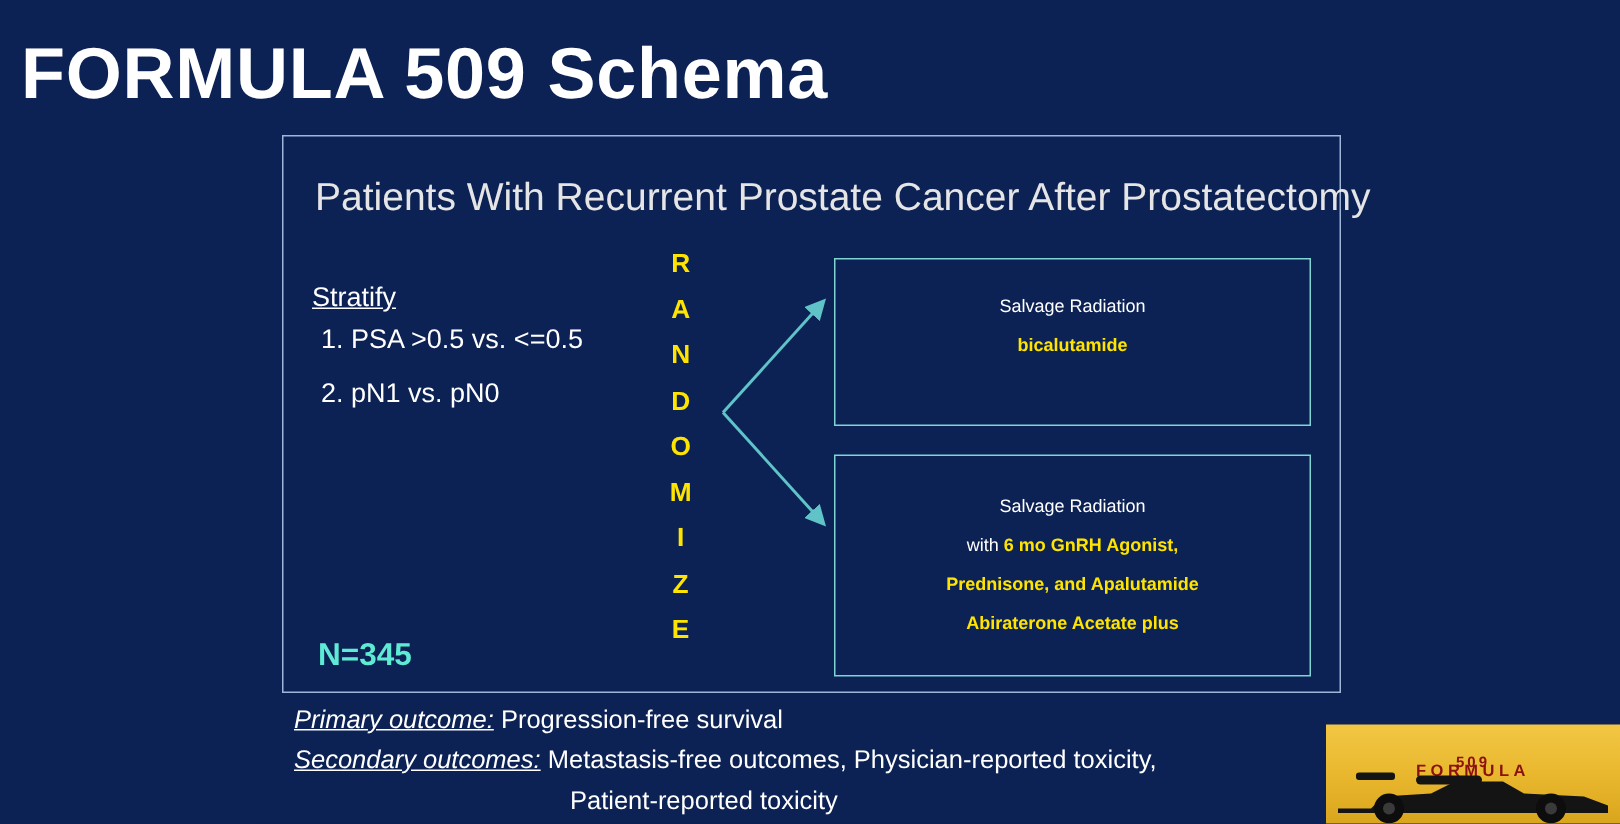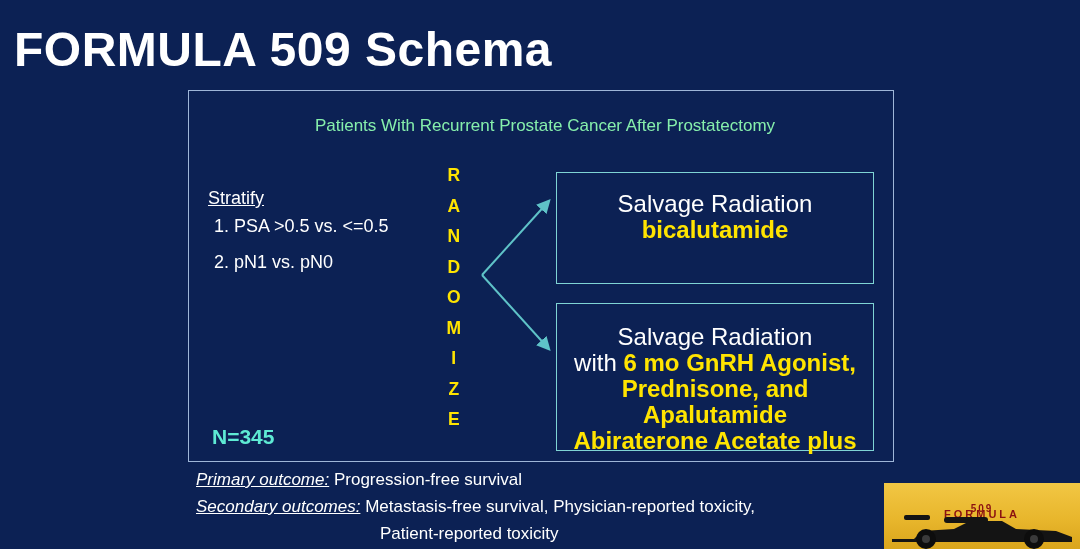--- a/index.html
+++ b/index.html
@@ -39,22 +39,22 @@
     border: 1px solid #9fb6d8;
     box-sizing: border-box;
   }
 
   #schema-header {
     position: absolute;
     left: 210px;
     top: 116px;
     width: 670px;
     text-align: center;
-    font-size: 17px;
-    color: #86efac;
+    font-size: 26px;
+    color: #e5e5e5;
     white-space: nowrap;
   }
 
   
   #stratify-label {
     position: absolute;
     left: 208px;
     top: 188px;
     font-size: 18px;
     color: #ffffff;
@@ -104,21 +104,21 @@
     height: 190px;
   }
 
   
   .arm-box {
     position: absolute;
     border: 1px solid #7fd4d4;
     box-sizing: border-box;
     text-align: center;
     color: #ffffff;
-    font-size: 24px;
+    font-size: 12px;
     line-height: 26px;
   }
   #arm-1 {
     left: 556px;
     top: 172px;
     width: 318px;
     height: 112px;
     padding-top: 18px;
   }
   #arm-2 {
@@ -232,21 +232,21 @@
 </div>
 
 <div class="arm-box" id="arm-2">
   <div>Salvage Radiation</div>
   <div><span>with </span><span class="hl">6 mo GnRH Agonist,</span></div>
   <div class="hl">Prednisone, and Apalutamide</div>
   <div class="hl">Abiraterone Acetate plus</div>
 </div>
 
 <div class="outcome-line" id="outcome-primary"><span class="outcome-key">Primary outcome:</span><span> Progression-free survival</span></div>
-<div class="outcome-line" id="outcome-secondary"><span class="outcome-key">Secondary outcomes:</span><span>  Metastasis-free survival, Physician-reported toxicity,</span></div>
+<div class="outcome-line" id="outcome-secondary"><span class="outcome-key">Secondary outcomes:</span><span>  Metastasis-free outcomes, Physician-reported toxicity,</span></div>
 <div class="outcome-line" id="outcome-secondary-2">Patient-reported toxicity</div>
 
 <div id="logo">
   <div id="logo-text">FORMULA</div>
   <div id="logo-number">509</div>
   <svg id="logo-car" viewBox="0 0 196 40">
     <path d="M8 30 L30 30 L38 22 L70 20 L86 12 L118 12 L132 20 L172 22 L188 28 L188 33 L8 33 Z" fill="#141414"></path>
     <rect x="60" y="8" width="44" height="6" rx="3" fill="#141414"></rect>
     <rect x="20" y="6" width="26" height="5" rx="2" fill="#141414"></rect>
     <circle cx="42" cy="30" r="10" fill="#0d0d0d"></circle>

